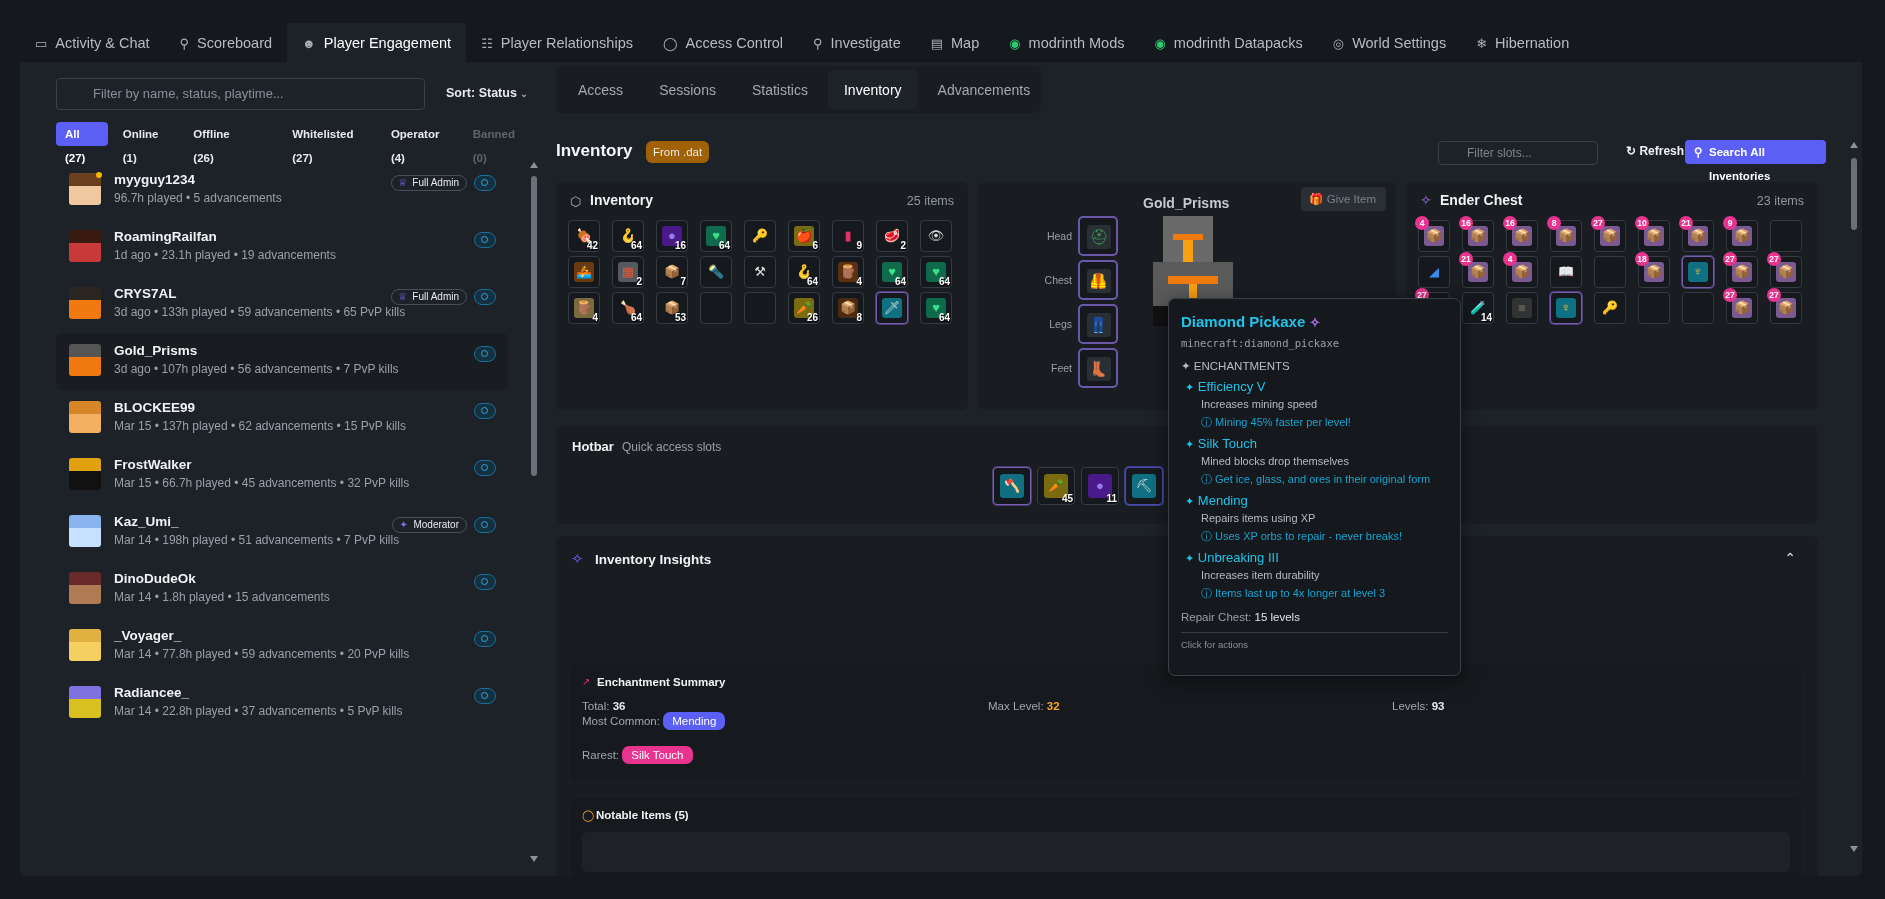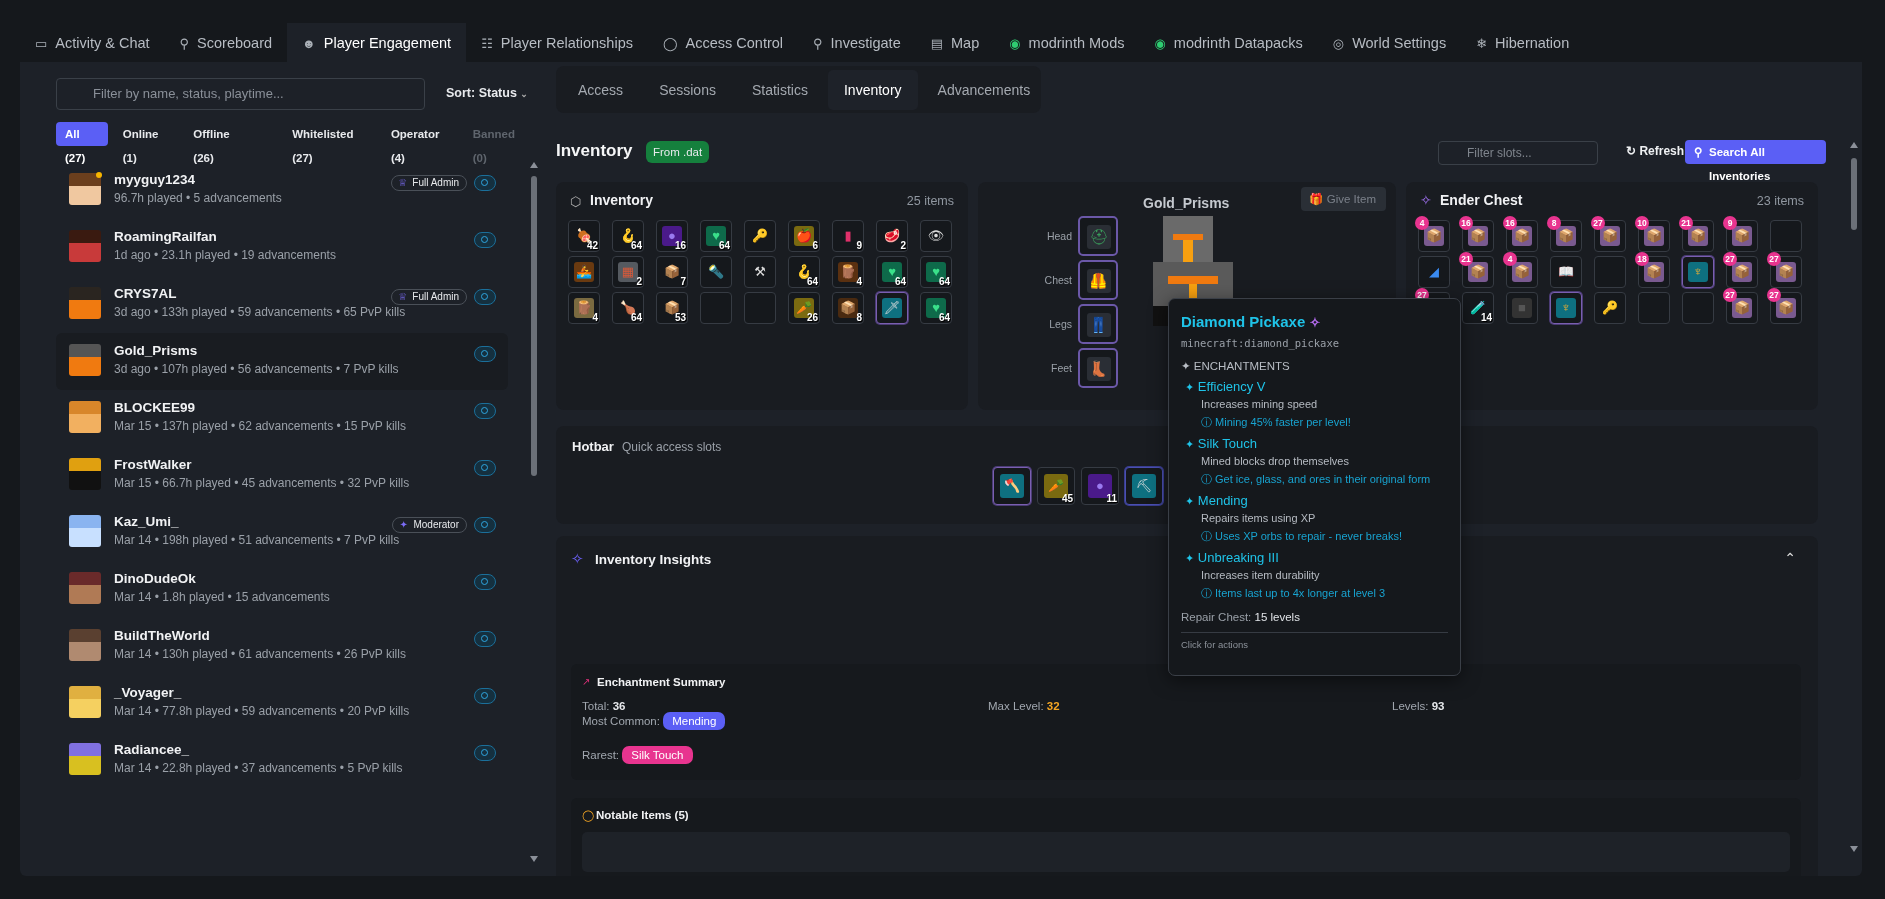--- a/index.html
+++ b/index.html
@@ -28,21 +28,21 @@
 .prow .wl::after{content:"";position:absolute;left:6px;top:3px;width:5px;height:5px;border:1.5px solid #2fa6e0;border-radius:50%}
 .prow .dot{position:absolute;left:40px;top:10px;width:6px;height:6px;border-radius:50%;background:#f7b500}
 .lscroll{position:absolute;left:490px;top:100px;width:8px;height:700px}
 .lscroll .thumb{position:absolute;left:1px;top:14px;width:6px;height:300px;background:#6b7078;border-radius:3px}
 
 .right{position:absolute;left:528px;top:0;width:1300px;height:814px;overflow:hidden}
 .subtabs{position:absolute;left:8px;top:4px;height:47px;width:485px;background:#191c21;border-radius:8px;display:flex;align-items:center;padding-left:6px}
 .subtabs .st{height:40px;line-height:40px;padding:0 16px;font-size:14px;color:#a4a9b0;border-radius:5px;margin-right:4px}
 .subtabs .st.active{background:#1e2229;color:#fff}
 .invhead{position:absolute;left:8px;top:79px;font-size:17px;font-weight:bold;color:#f5f6f7}
-.fromdat{position:absolute;left:98px;top:79px;height:22px;line-height:22px;padding:0 7px;font-size:11.5px;background:#15803d;border-radius:6px;color:#e8eaed}
+.fromdat{position:absolute;left:98px;top:79px;height:22px;line-height:22px;padding:0 7px;font-size:11.5px;background:#a16207;border-radius:6px;color:#e8eaed}
 .itemfilter{position:absolute;left:890px;top:79px;width:160px;height:24px;border:1px solid #3a4048;border-radius:4px;color:#7f858d;font-size:12px;line-height:22px;padding-left:28px}
 .refresh{position:absolute;left:1078px;top:82px;font-size:12px;font-weight:bold;color:#eef0f2}
 .searchall{position:absolute;left:1137px;top:78px;height:24px;width:141px;background:#5b5ff5;border-radius:4px;font-size:11.5px;font-weight:bold;color:#fff;line-height:24px;padding-left:24px}
 .card{position:absolute;background:#191c21;border-radius:8px}
 .card .ct{position:absolute;left:16px;top:10px;font-size:14px;font-weight:bold;color:#f1f2f4}
 .card .cc{position:absolute;right:14px;top:12px;font-size:12.5px;color:#9097a0}
 .grid{position:absolute;display:grid;grid-template-columns:repeat(9,32px);grid-auto-rows:32px;gap:4px 12px}
 .slot{position:relative;width:32px;height:32px;border:1px solid #363b43;border-radius:4px;background:#15181c}
 .slot.hl{border-color:#7a5fb0;box-shadow:0 0 0 1px #4b3c75}
 .slot .ic{position:absolute;left:5px;top:5px;width:20px;height:20px;border-radius:3px;font-size:13px;line-height:20px;text-align:center}
@@ -184,26 +184,20 @@
           <div class="badge"><span class="bi">✦</span><span>Moderator</span></div>
           <div class="wl"></div>
         </div>
         <div class="prow">
           <div class="av" style="background:linear-gradient(180deg,#6a2a2a 0 40%,#b07a55 40% 100%)"></div>
           <div class="nm">DinoDudeOk</div>
           <div class="mt">Mar 14 • 1.8h played • 15 advancements</div>
           <div class="wl"></div>
         </div>
         <div class="prow">
-          <div class="av" style="background:linear-gradient(180deg,#5a4030 0 40%,#b08a70 40% 100%)"></div>
-          <div class="nm">BuildTheWorld</div>
-          <div class="mt">Mar 14 • 130h played • 61 advancements • 26 PvP kills</div>
-          <div class="wl"></div>
-        </div>
-        <div class="prow">
           <div class="av" style="background:linear-gradient(180deg,#e0b040 0 40%,#f5d060 40% 100%)"></div>
           <div class="nm">_Voyager_</div>
           <div class="mt">Mar 14 • 77.8h played • 59 advancements • 20 PvP kills</div>
           <div class="wl"></div>
         </div>
         <div class="prow">
           <div class="av" style="background:linear-gradient(180deg,#8070e0 0 40%,#d8c020 40% 100%)"></div>
           <div class="nm">Radiancee_</div>
           <div class="mt">Mar 14 • 22.8h played • 37 advancements • 5 PvP kills</div>
           <div class="wl"></div>

